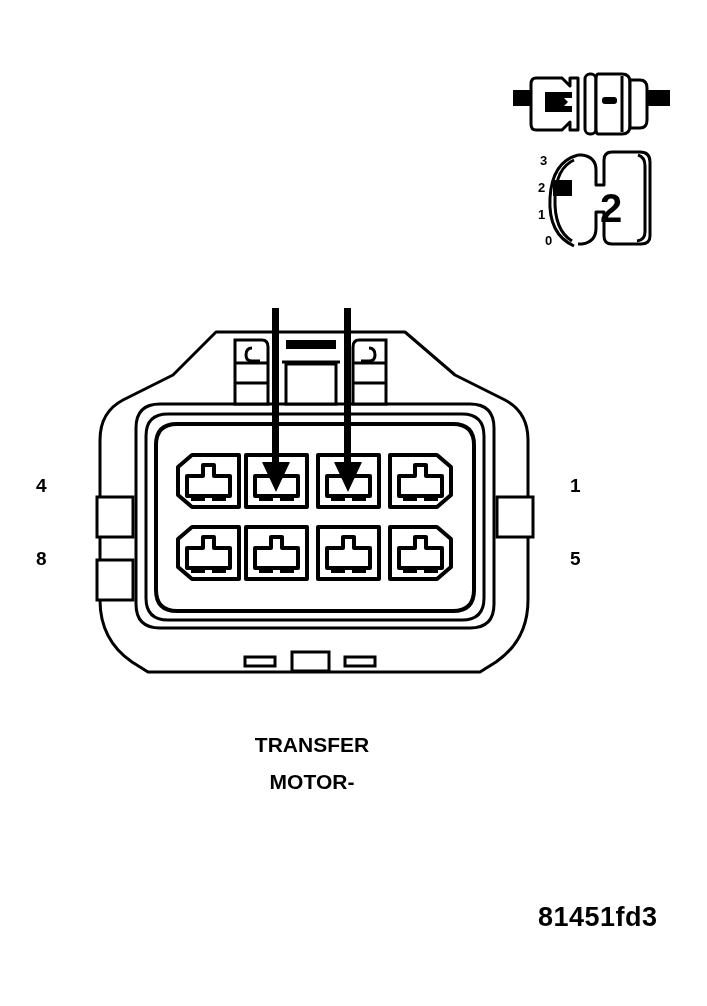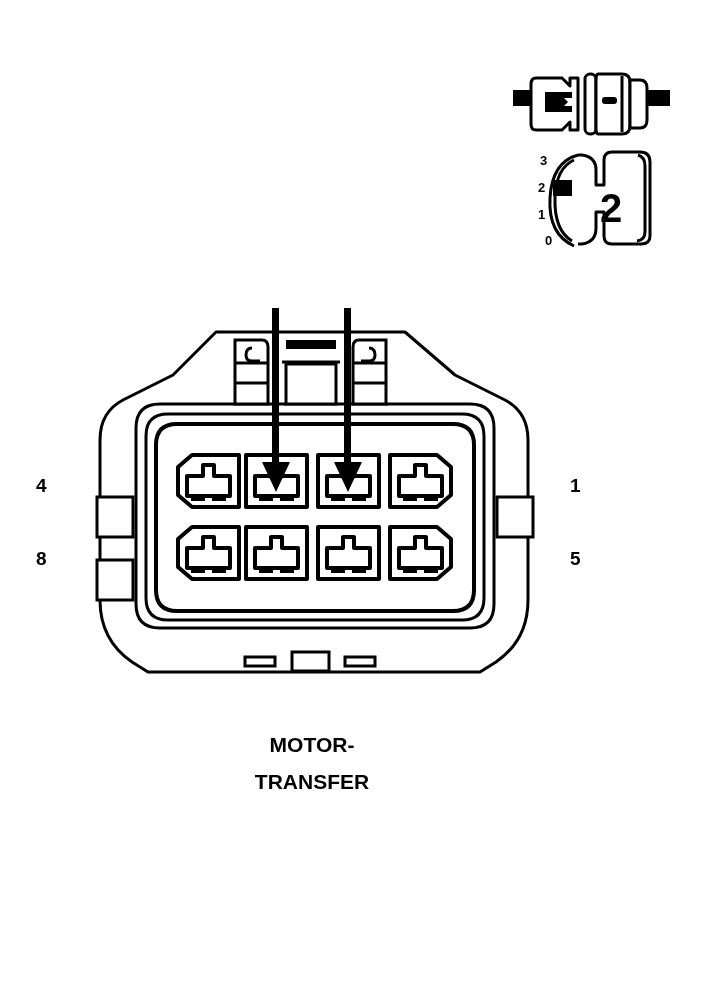--- a/index.html
+++ b/index.html
@@ -259,18 +259,19 @@
   <div class="txt pin-label" id="pin-5">5</div>
 
   <div class="txt key-num" id="key-3">3</div>
   <div class="txt key-num" id="key-2">2</div>
   <div class="txt key-num" id="key-1">1</div>
   <div class="txt key-num" id="key-0">0</div>
 
   <div class="txt" id="key-big">2</div>
 
   <div id="caption">
+    <div>TRANSFER</div>
     <div>MOTOR-</div>
-    <div>TRANSFER</div>
   </div>
 
+  <div id="part-number">81451fd3</div>
 
 </div>
 
 </body></html>

